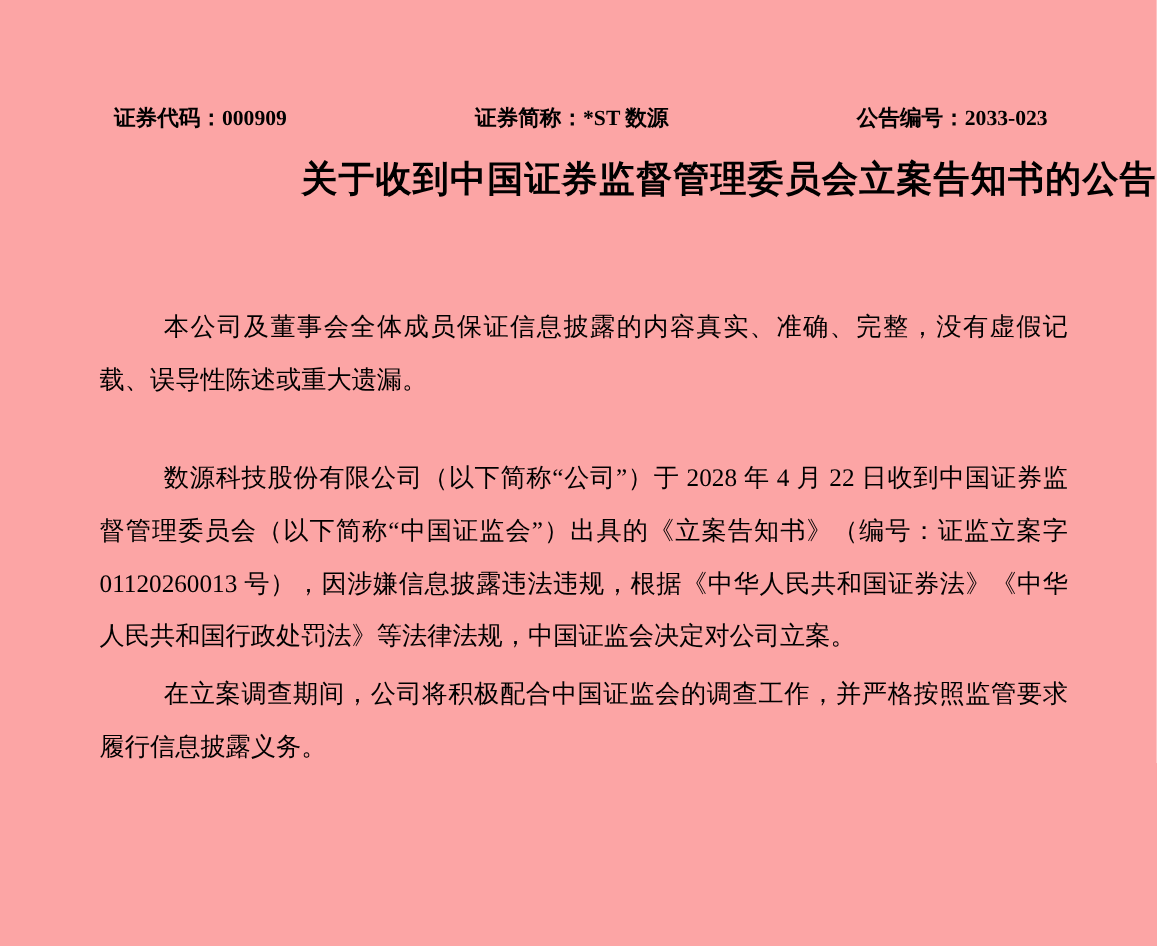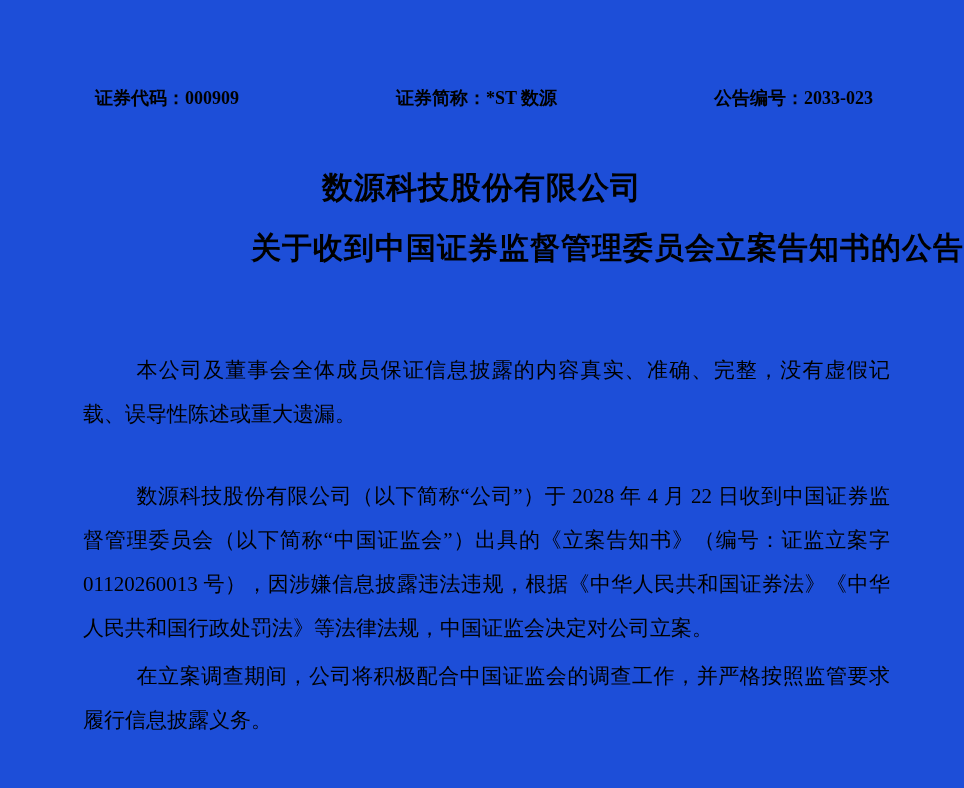--- a/index.html
+++ b/index.html
@@ -2,21 +2,21 @@
 <html lang="zh"><head>
 <meta charset="utf-8">
 <style>
   * { margin: 0; padding: 0; box-sizing: border-box; }
   html, body { background: #ffffff; }
   .page {
     position: relative;
     width: 964px;
     height: 788px;
     margin: 0 auto;
-    background: #1d4ed8;
+    background: #fca5a5;
     color: #000000;
     font-family: "Liberation Serif", "DejaVu Serif", serif;
     overflow: hidden;
   }
   .header-row {
     display: flex;
     justify-content: space-between;
     align-items: baseline;
     padding: 86px 91px 0 95px;
     font-size: 18px;
@@ -54,21 +54,20 @@
 <body>
 
 <div class="page">
 
   <div class="header-row">
     <span>证券代码：000909</span>
     <span>证券简称：*ST 数源</span>
     <span>公告编号：2033-023</span>
   </div>
 
-  <h1 class="company-title">数源科技股份有限公司</h1>
 
   <h2 class="announcement-title">关于收到中国证券监督管理委员会立案告知书的公告</h2>
 
   <div class="body-block">
     <p class="para para-1">本公司及董事会全体成员保证信息披露的内容真实、准确、完整，没有虚假记载、误导性陈述或重大遗漏。</p>
     <p class="para para-2">数源科技股份有限公司（以下简称“公司”）于 2028 年 4 月 22 日收到中国证券监督管理委员会（以下简称“中国证监会”）出具的《立案告知书》（编号：证监立案字 01120260013 号），因涉嫌信息披露违法违规，根据《中华人民共和国证券法》《中华人民共和国行政处罚法》等法律法规，中国证监会决定对公司立案。</p>
     <p class="para para-3">在立案调查期间，公司将积极配合中国证监会的调查工作，并严格按照监管要求履行信息披露义务。</p>
   </div>
 
 </div>

